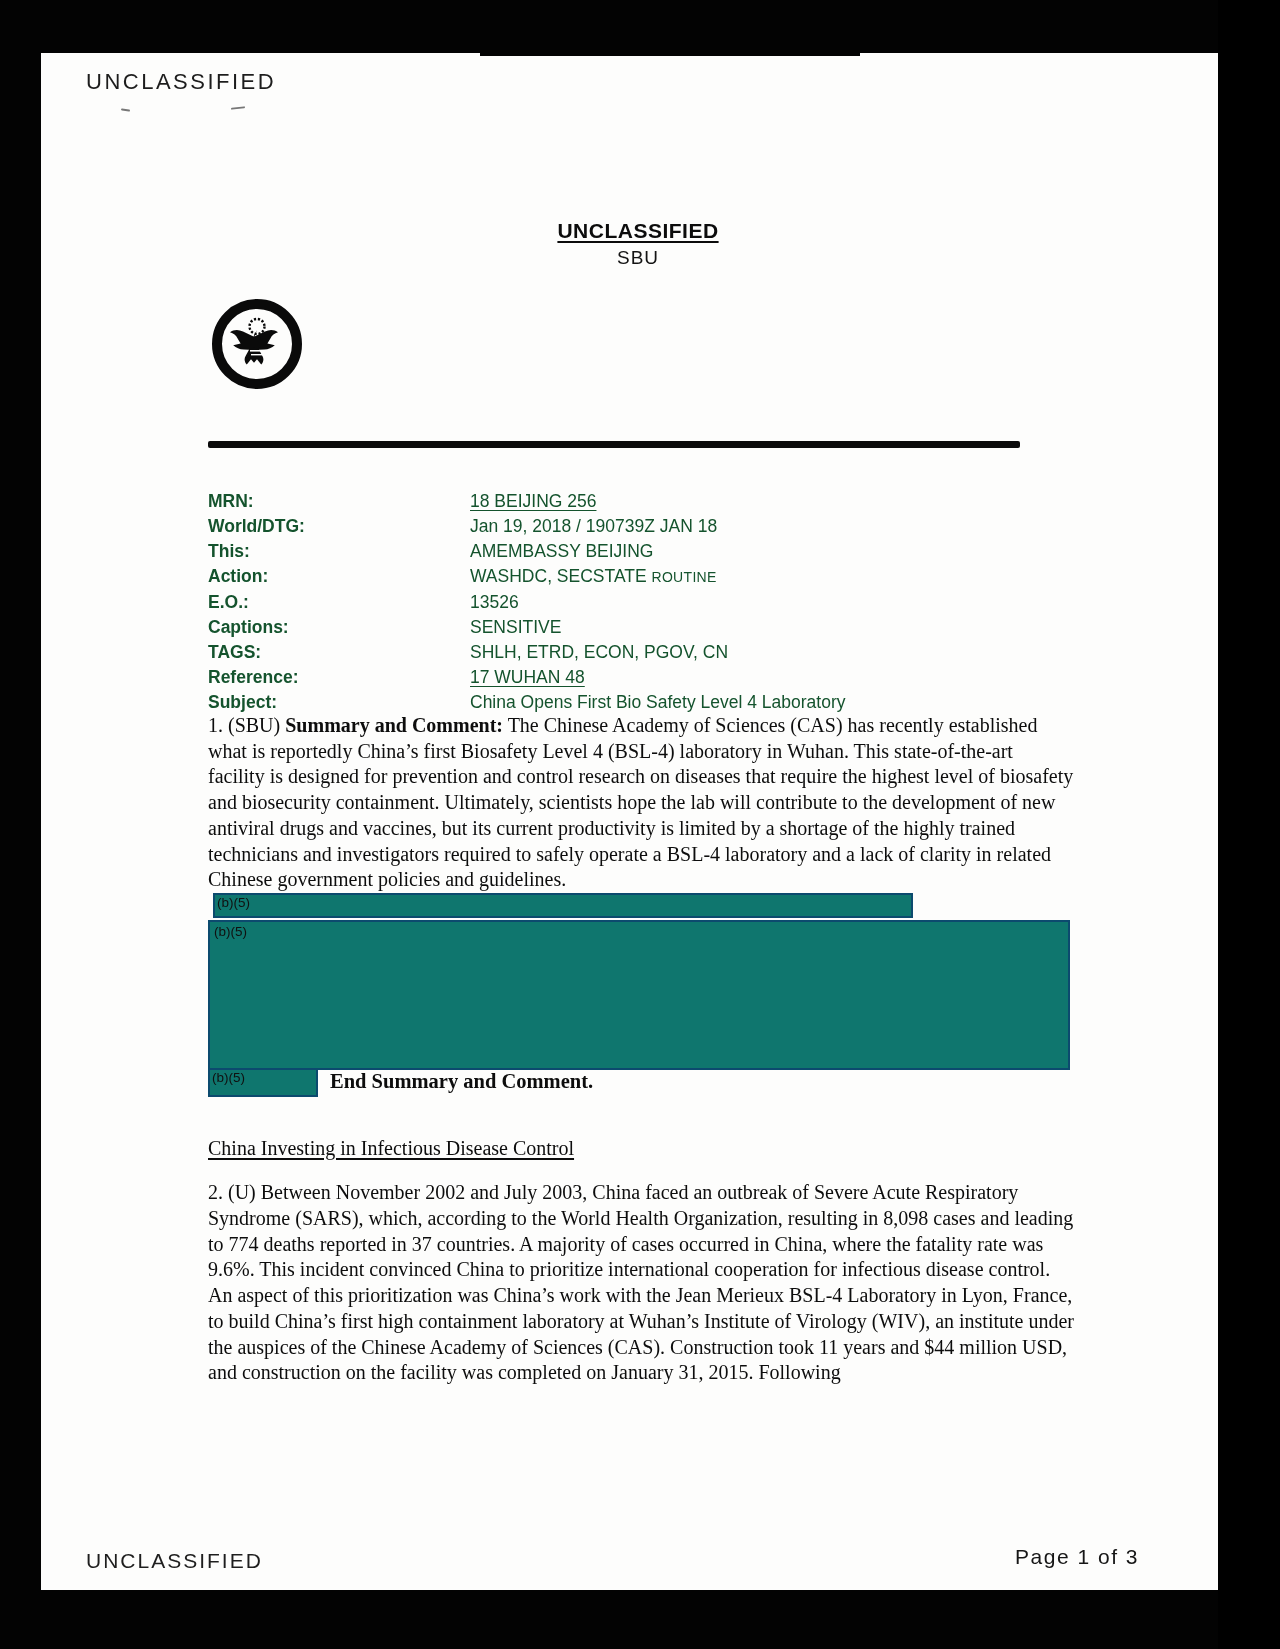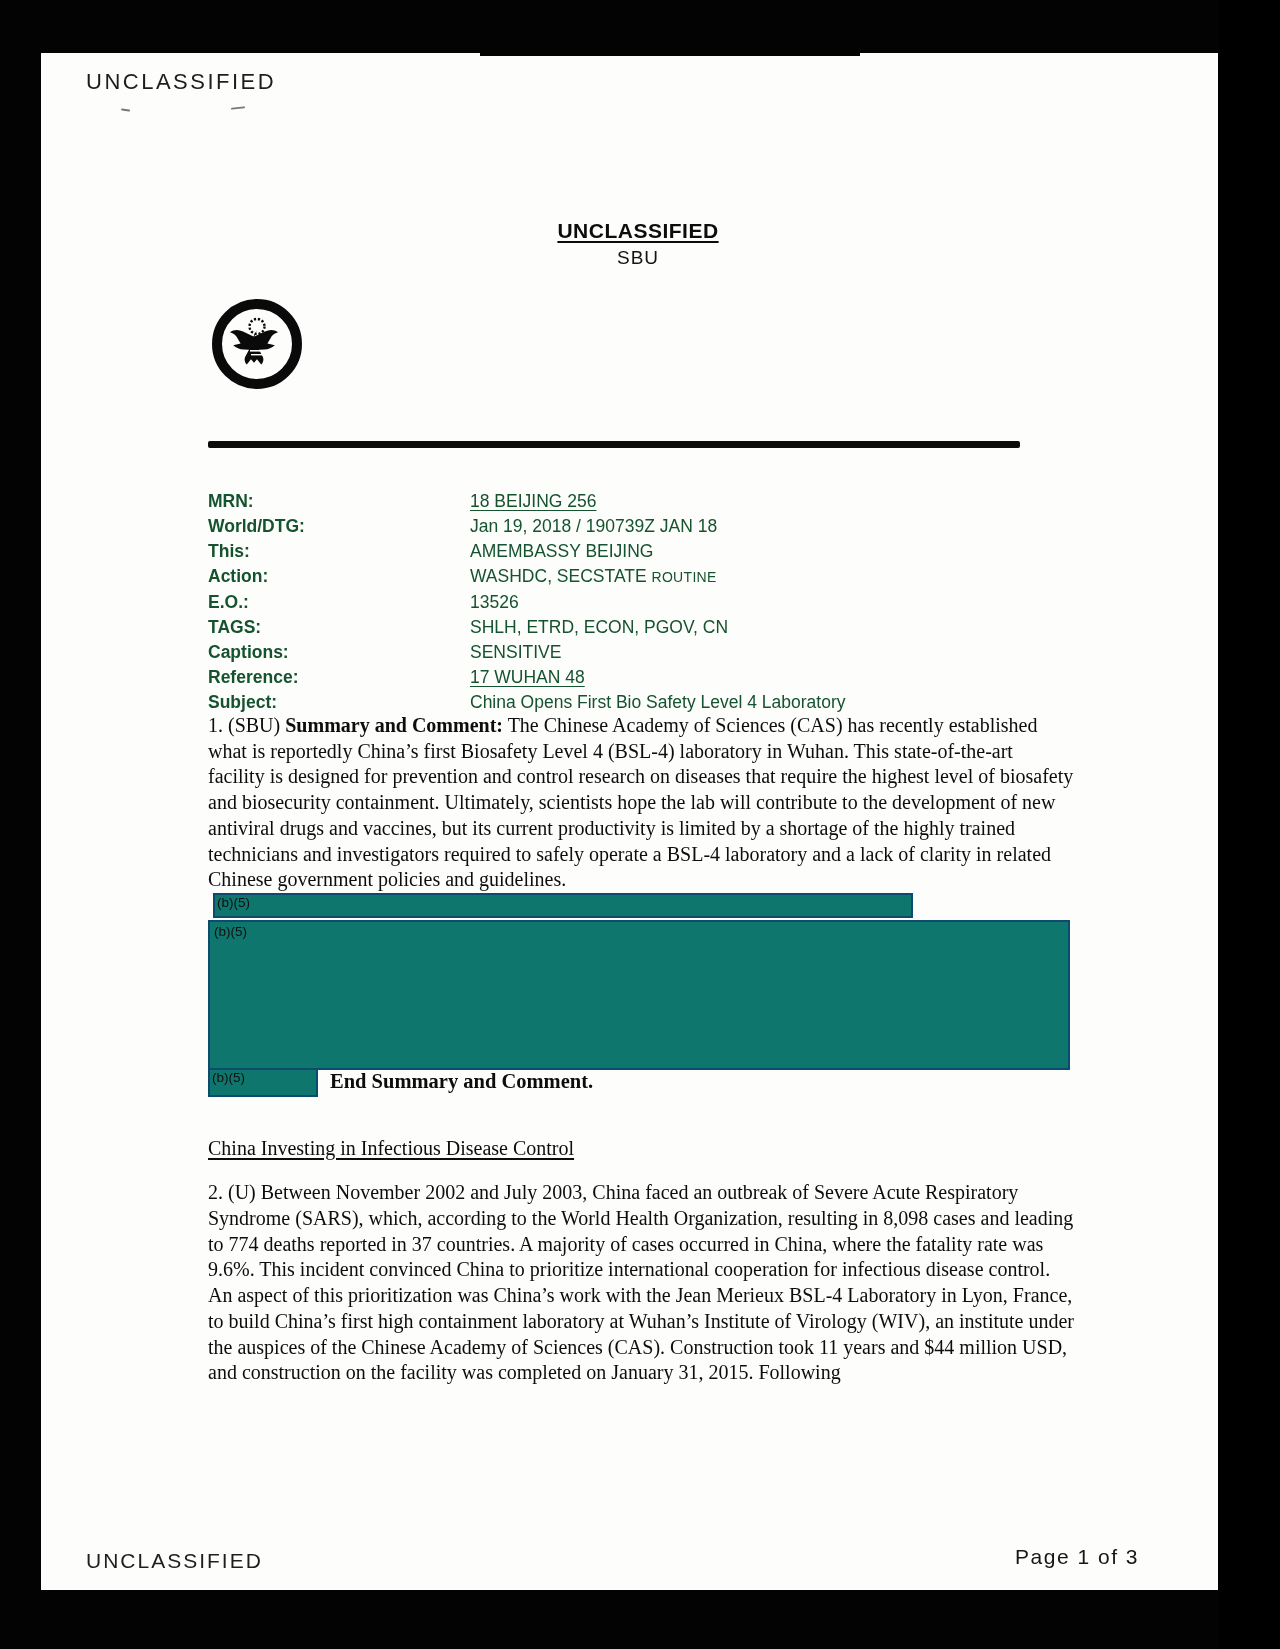--- a/index.html
+++ b/index.html
@@ -99,26 +99,26 @@
       </div>
       <div class="row">
         <span class="lbl">Action:</span>
         <span class="val"><span>WASHDC, SECSTATE</span> <span class="sfx">ROUTINE</span></span>
       </div>
       <div class="row">
         <span class="lbl">E.O.:</span>
         <span class="val">13526</span>
       </div>
       <div class="row">
+        <span class="lbl">Captions:</span>
+        <span class="val">SENSITIVE</span>
+      </div>
+      <div class="row">
         <span class="lbl">TAGS:</span>
         <span class="val">SHLH, ETRD, ECON, PGOV, CN</span>
-      </div>
-      <div class="row">
-        <span class="lbl">Captions:</span>
-        <span class="val">SENSITIVE</span>
       </div>
       <div class="row">
         <span class="lbl">Reference:</span>
         <span class="val u">17 WUHAN 48</span>
       </div>
       <div class="row">
         <span class="lbl">Subject:</span>
         <span class="val">China Opens First Bio Safety Level 4 Laboratory</span>
       </div>
     </div>

